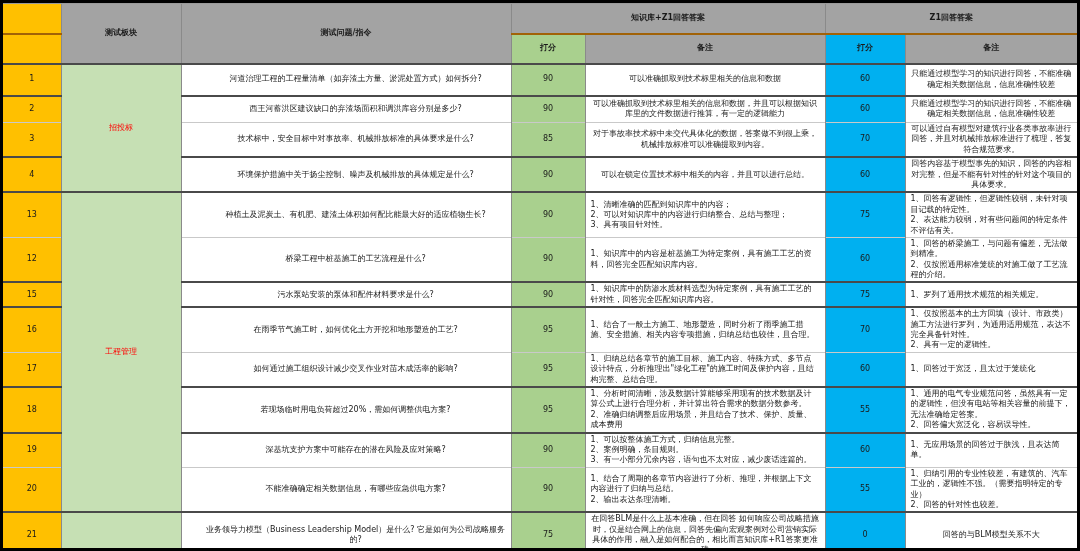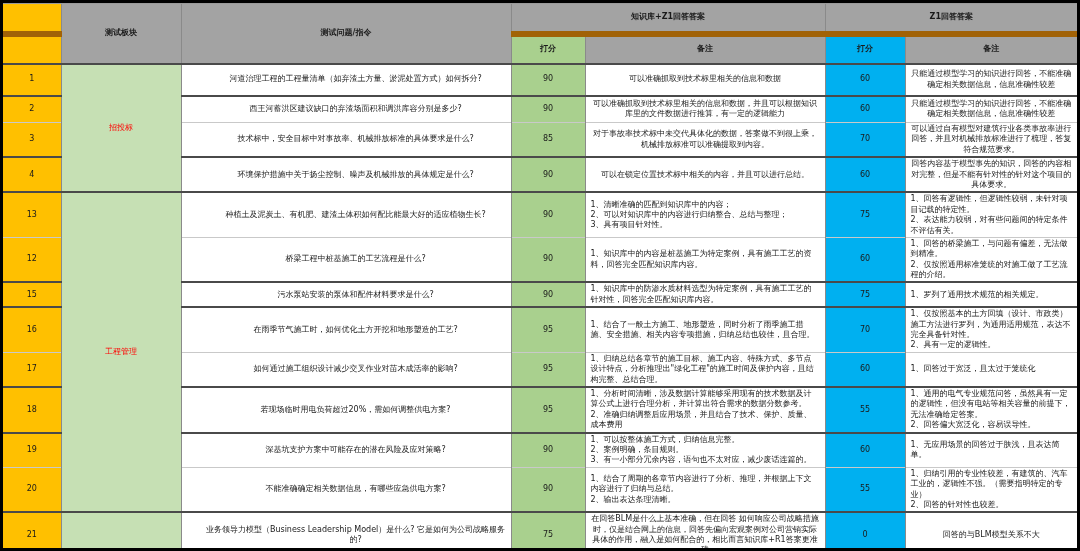--- a/index.html
+++ b/index.html
@@ -27,21 +27,21 @@
   .c-num{background:#FFC000;text-align:center;}
   .c-module{background:#C6E0B4;text-align:center;}
   .module-label{color:#FF0000;font-size:8px;}
   .c-question{background:#fff;text-align:center;padding-left:24px;}
   .c-kbscore{background:#A9D08E;text-align:center;}
   .c-z1score{background:#00B0F0;text-align:center;}
   .c-note{background:#fff;text-align:center;white-space:pre-line;}
   .c-note.left{text-align:left;}
   tr.section-start>td{border-top:2px solid #4a4a4a;}
   tr.row-light>td{border-top:1px solid #c9c9c9;}
-  thead tr.h2 th{border-top:6px solid #a16207;margin-top:16px;}
+  thead tr.h2 th{border-top:2px solid #a16207;margin-top:16px;}
 </style>
 </head>
 <body>
 
 <div id="frame">
   <table>
     <colgroup>
       <col style="width:58px">
         <col style="width:120px">
         <col style="width:330px">

